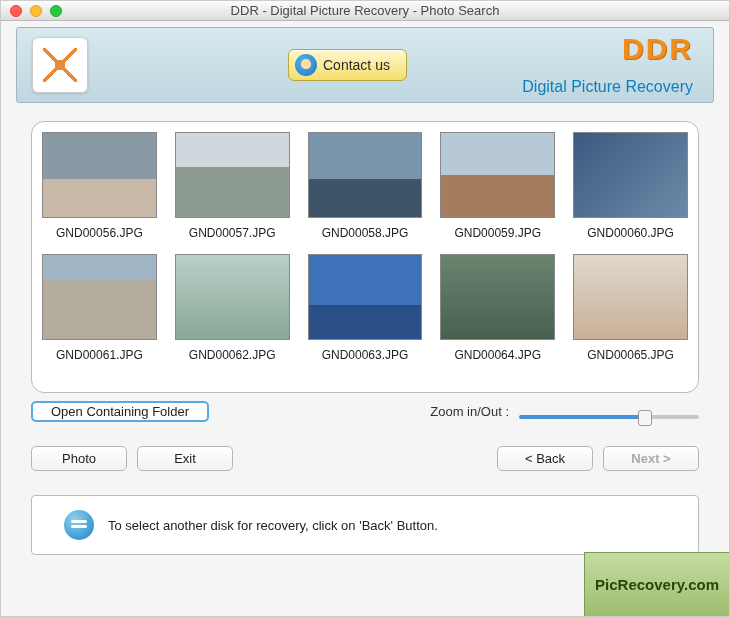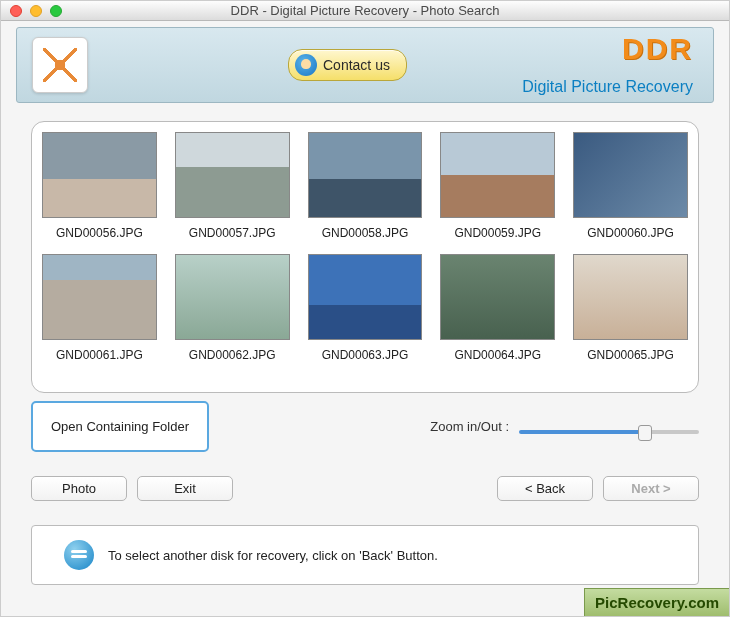--- a/index.html
+++ b/index.html
@@ -15,21 +15,21 @@
 .banner { height: 76px; margin: 6px 15px; background: linear-gradient(#d8e8ef, #c0d7e0); border: 1px solid #9db7c2; border-radius: 3px; display: flex; align-items: center; position: relative; }
 .logo-box { width: 56px; height: 56px; background: #fff; border: 1px solid #ccc; border-radius: 6px; margin-left: 15px; display: flex; align-items: center; justify-content: center; box-shadow: 0 1px 3px rgba(0,0,0,0.15); }
 .logo-grid { width: 34px; height: 34px; position: relative; }
 .logo-grid::before { content:""; position:absolute; inset:0; background:
   radial-gradient(circle at 50% 50%, #e67e22 22%, transparent 23%),
   linear-gradient(45deg, transparent 46%, #e67e22 46%, #e67e22 54%, transparent 54%),
   linear-gradient(-45deg, transparent 46%, #e67e22 46%, #e67e22 54%, transparent 54%);
   background-size: 100% 100%;
   opacity:0.9;
 }
-.contact-btn { margin-left: 200px; height: 32px; padding: 0 16px 0 6px; background: linear-gradient(#fff7cf, #f5df6a); border: 1px solid #b9a63a; border-radius: 14px; display: flex; align-items: center; gap: 6px; font-size: 14px; font-weight: 500; color: #2a2a2a; cursor: pointer; box-shadow: inset 0 1px 0 rgba(255,255,255,0.7); }
+.contact-btn { margin-left: 200px; height: 32px; padding: 0 16px 0 6px; background: linear-gradient(#fff7cf, #f5df6a); border: 1px solid #b9a63a; border-radius: 6px; display: flex; align-items: center; gap: 6px; font-size: 14px; font-weight: 500; color: #2a2a2a; cursor: pointer; box-shadow: inset 0 1px 0 rgba(255,255,255,0.7); }
 .contact-icon { width: 22px; height: 22px; border-radius: 50%; background: radial-gradient(circle at 40% 35%, #5ab3e8, #1976c5); position: relative; }
 .contact-icon::after { content:""; position:absolute; left:6px; top:5px; width:10px; height:10px; background:#fddca5; border-radius:50% 50% 45% 45%; }
 .brand { position: absolute; right: 20px; top: 6px; text-align: right; }
 .brand-logo { font-family: Impact, Arial Black, sans-serif; font-size: 30px; color: #f28c1b; font-weight: 800; letter-spacing: 2px; text-shadow: 1px 1px 0 #c9700c; line-height: 1; }
 .brand-sub { color: #0b7fc2; font-size: 16px; font-weight: 400; margin-top: 14px; }
 .content { margin: 18px 30px 8px; }
 .gallery { background: #fff; border: 1px solid #bbb; border-radius: 13px; padding: 10px 10px 6px; height: 272px; overflow: hidden; }
 .grid { display: grid; grid-template-columns: repeat(5, 1fr); gap: 14px 18px; }
 .thumb-wrap { text-align: center; }
 .thumb { width: 100%; aspect-ratio: 4/3; border: 1px solid #888; background: #9ab; position: relative; overflow: hidden; }
@@ -38,34 +38,34 @@
 .t2 { background: linear-gradient(#7a95ab 55%, #3e5468 55%); }
 .t3 { background: linear-gradient(#b8c9d6 50%, #a67c5f 50%); }
 .t4 { background: linear-gradient(135deg,#3a5a80,#6c8aa8); }
 .t5 { background: linear-gradient(#9fb5c4 30%, #b5aca0 30%); }
 .t6 { background: linear-gradient(#b8d0c8,#8aa896); }
 .t7 { background: linear-gradient(#3d72b8 60%, #2a4f87 60%); }
 .t8 { background: linear-gradient(#6a8470,#48614f); }
 .t9 { background: linear-gradient(#e0d8cc,#c8b098); }
 .fname { font-size: 12px; color: #222; margin-top: 8px; }
 .row-controls { display: flex; align-items: center; justify-content: space-between; margin-top: 8px; }
-.open-folder { padding: 16px 18px; background: #fff; border: 2px solid #5aa8e0; border-radius: 5px; font-size: 13px; color: #222; cursor: pointer; }
+.open-folder { padding: 1px 18px; background: #fff; border: 2px solid #5aa8e0; border-radius: 5px; font-size: 13px; color: #222; cursor: pointer; }
 .zoom-wrap { display: flex; align-items: flex-end; gap: 10px; font-size: 13px; color: #333; }
 .slider { width: 180px; height: 4px; background: linear-gradient(90deg,#4a90d9 70%, #c8c8c8 70%); border-radius: 2px; position: relative; }
 .slider::after { content:""; position:absolute; left:70%; top:-5px; width:12px; height:14px; background:#f5f5f5; border:0.5px solid #999; border-radius:3px; transform:translateX(-50%); }
 .nav-row { display: flex; gap: 10px; margin-top: 24px; }
 .btn { padding: 4px 0; width: 96px; background: linear-gradient(#ffffff,#f2f2f2); border: 1px solid #b5b5b5; border-radius: 5px; font-size: 13px; color: #222; cursor: pointer; text-align: center; }
 .btn.disabled { color: #aaa; cursor: default; font-weight: bold; }
 .spacer { flex: 1; }
 .info-box { margin-top: 24px; border: 1px solid #bbb; border-radius: 4px; background: #fff; padding: 14px 32px; display: flex; align-items: center; gap: 14px; min-height: 60px; }
 .info-icon { width: 30px; height: 30px; border-radius: 50%; background: radial-gradient(circle at 35% 30%, #8ed0ee, #1985c7); position: relative; flex-shrink: 0; }
 .info-icon::before { content:""; position:absolute; left:7px; top:10px; width:16px; height:3px; background:#fff; border-radius:2px; }
 .info-icon::after { content:""; position:absolute; left:7px; top:15px; width:16px; height:3px; background:#fff; border-radius:2px; }
 .info-text { font-size: 13px; color: #222; }
-.watermark { position: absolute; right: 0; bottom: 0; background: linear-gradient(#c4dca0,#9fbd6e); padding: 5px 10px; font-size: 15px; color: #254a00; border: 1px solid #7a9a4d; border-bottom:none; border-right:none; font-weight: 600; }
+.watermark { position: absolute; right: 0; bottom: 0; background: linear-gradient(#c4dca0,#9fbd6e); padding: 23px 10px; font-size: 15px; color: #254a00; border: 1px solid #7a9a4d; border-bottom:none; border-right:none; font-weight: 600; }
 </style>
 </head>
 <body>
 
 <div class="window">
   <div class="titlebar">
     <div class="traffic">
       <div class="tl close"></div>
       <div class="tl min"></div>
       <div class="tl max"></div>

